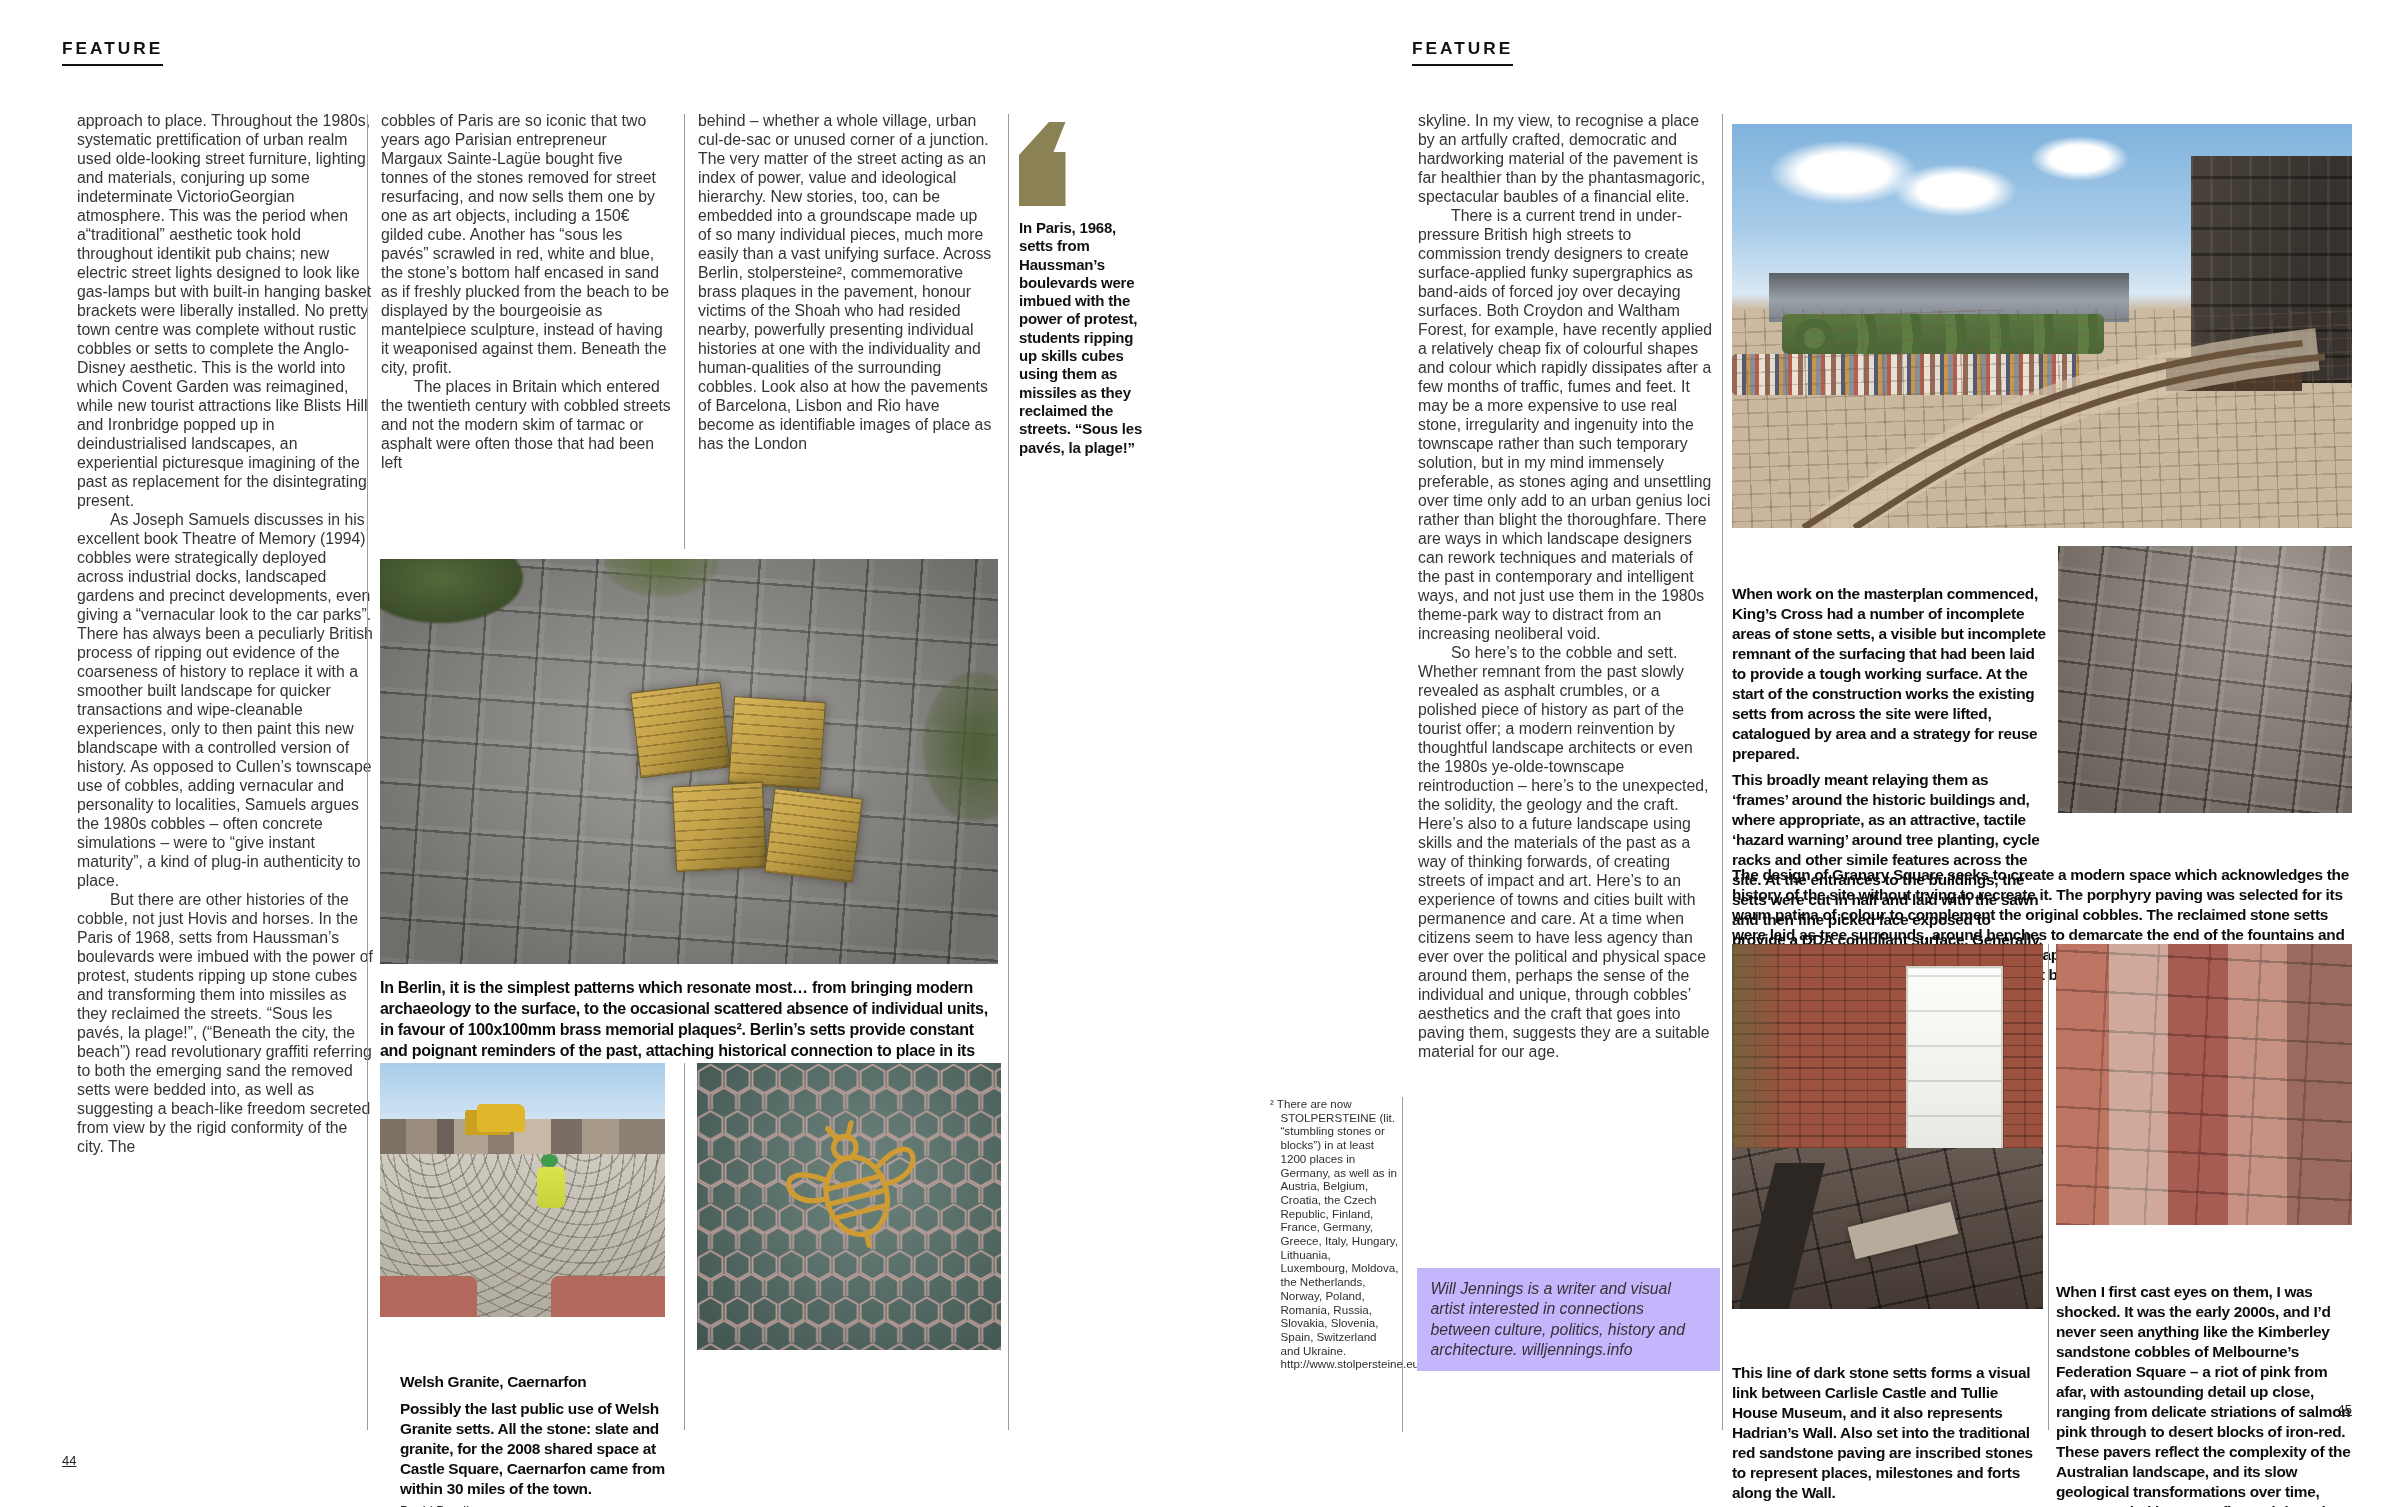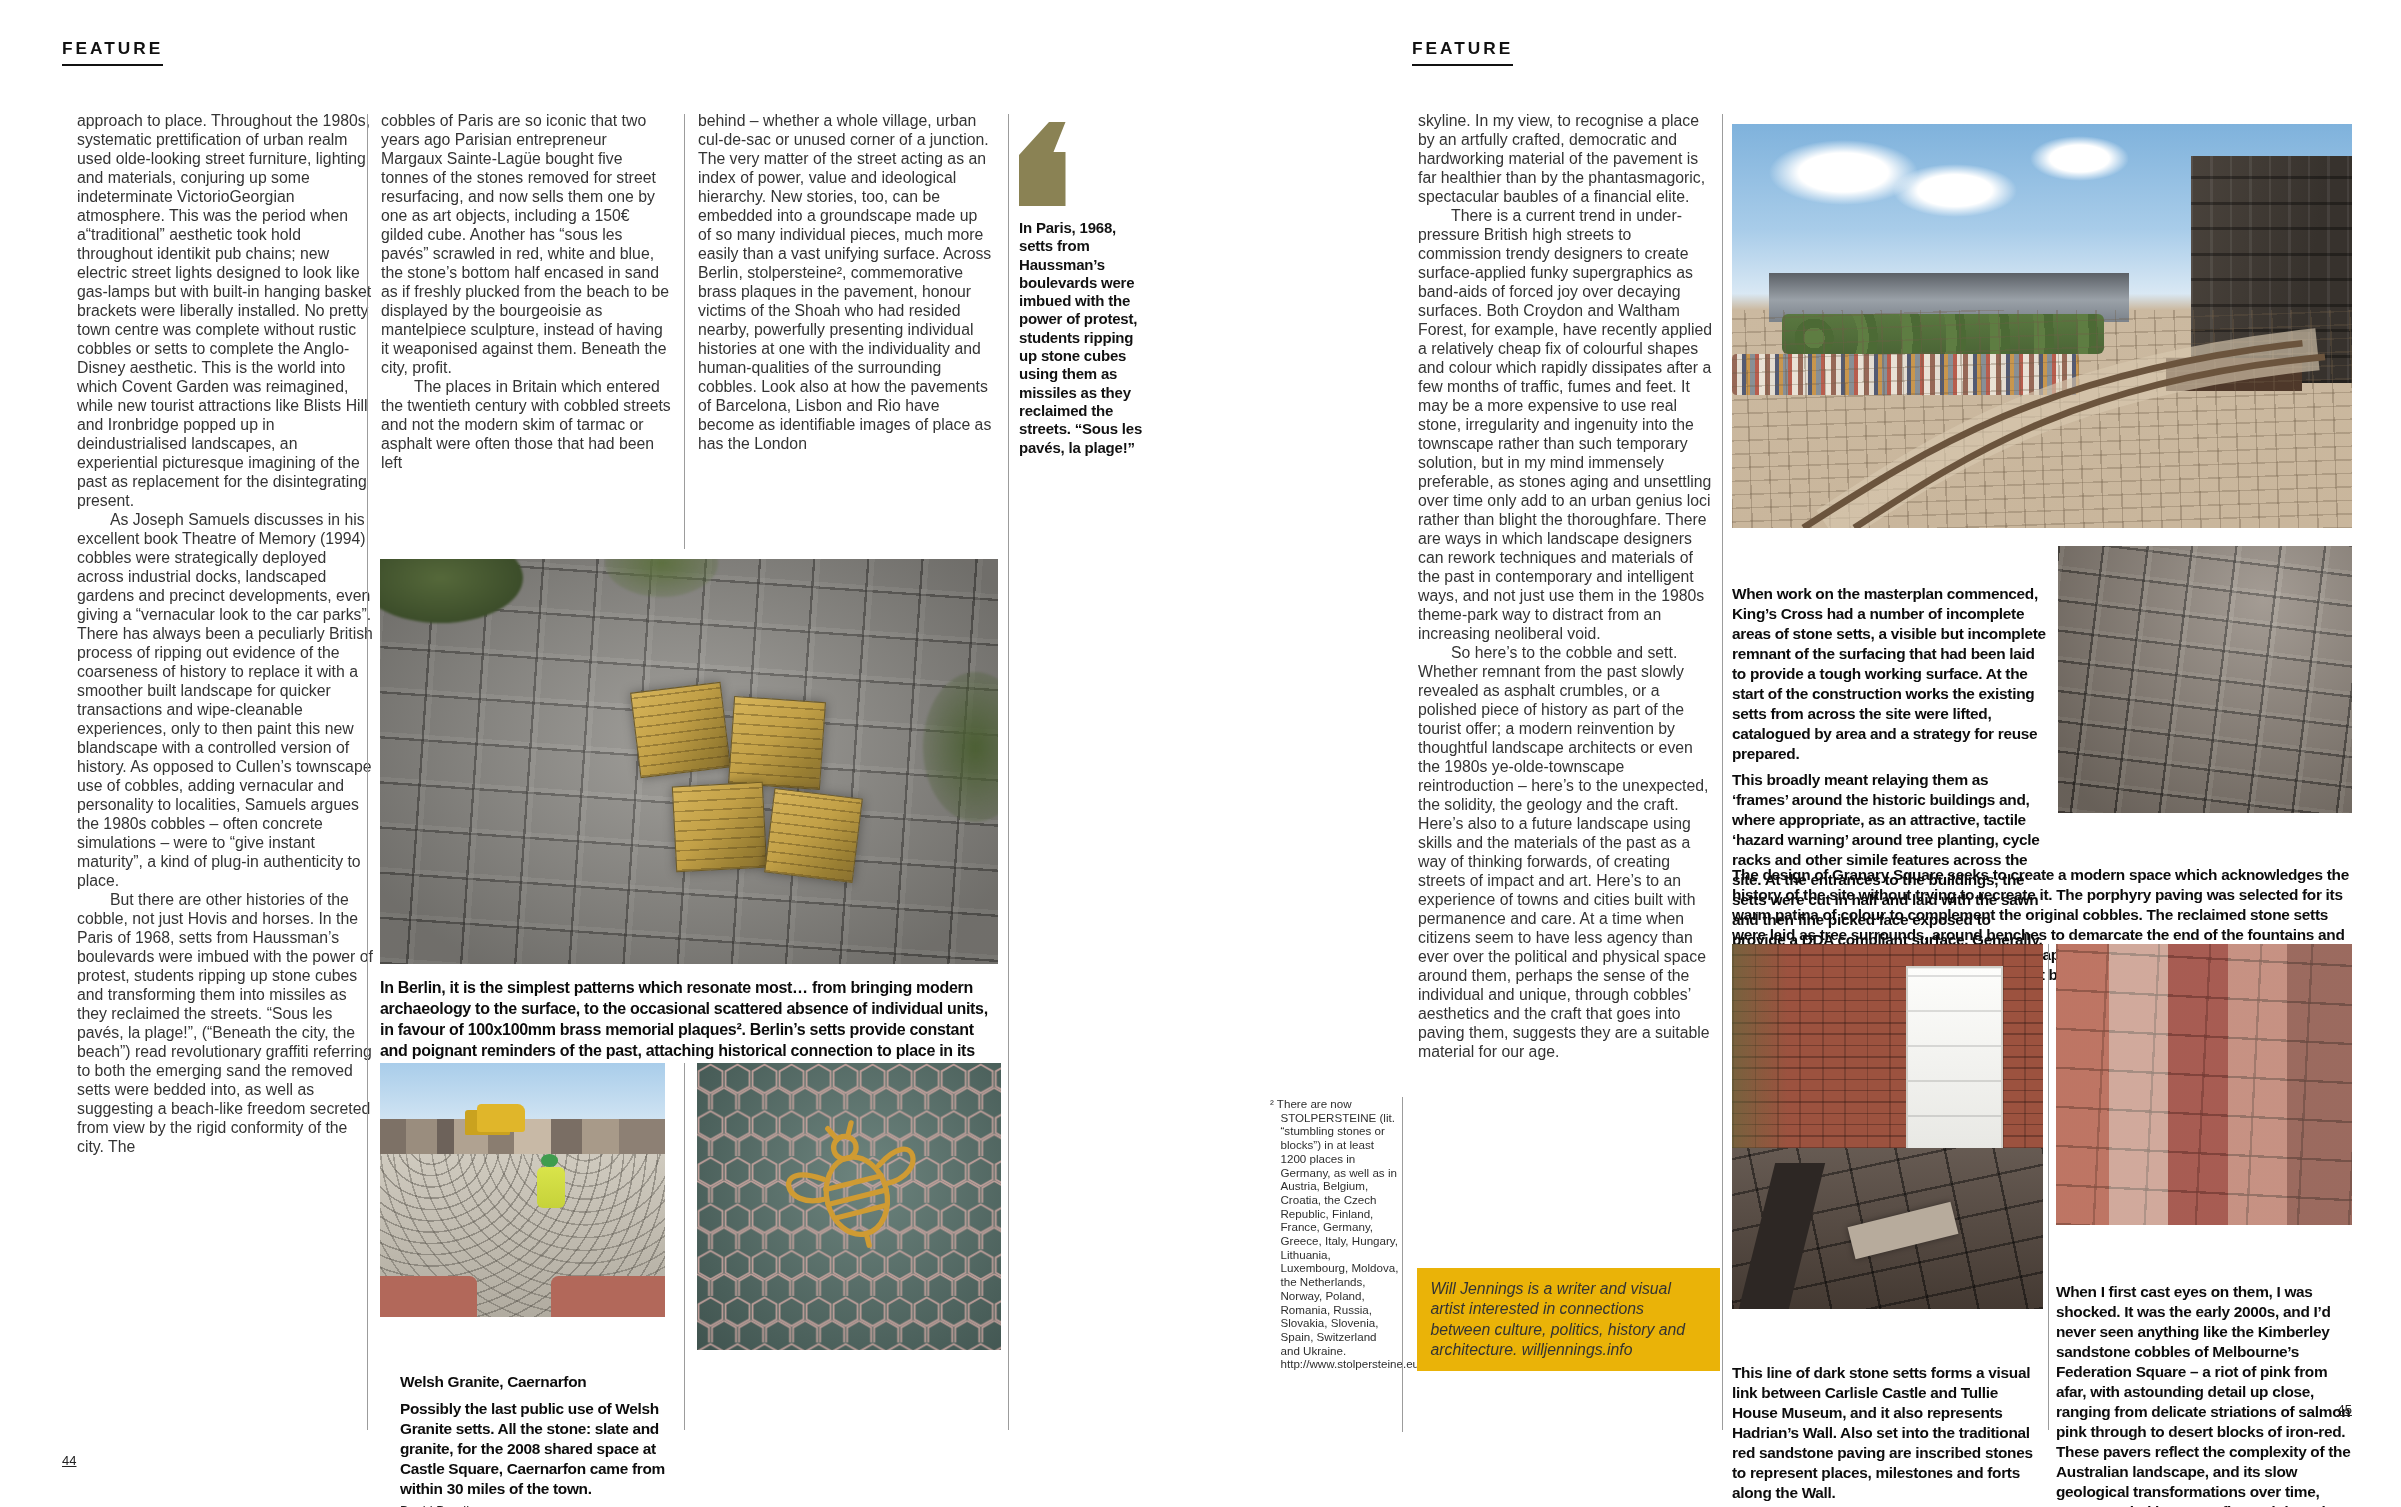--- a/index.html
+++ b/index.html
@@ -14,21 +14,21 @@
   .pq-text{position:absolute;font-size:15px;line-height:18.3px;font-weight:700;color:#111;letter-spacing:-0.2px;}
   .pq-glyph{position:absolute;}
   .cap{position:absolute;color:#0c0c0c;font-weight:700;letter-spacing:-0.3px;}
   .cap-big{font-size:16px;line-height:21px;}
   .cap-sm{font-size:15.4px;line-height:20px;margin-top:44px;}
   .cap .credit{display:block;font-weight:400;letter-spacing:0;font-size:12.8px;line-height:15.8px;color:#1d1d1d;margin-top:4.5px;}
   .cap .cap-title{display:block;margin-bottom:6.8px;}
   .cap .cap-p2{display:block;margin-top:6px;}
   .footnote{position:absolute;font-size:11.6px;line-height:13.7px;color:#2e2e2e;}
   .footnote p{margin:0;padding-left:10.5px;text-indent:-10.5px;}
-  .bio-box{position:absolute;background:#eab308;padding:10.5px 13.5px;font-style:italic;
+  .bio-box{position:absolute;background:#c4b5fd;padding:10.5px 13.5px;font-style:italic;
     font-size:15.8px;line-height:20.6px;color:#333;}
   .photo{position:absolute;overflow:hidden;}
   .layer{position:absolute;}
   
   .ph-stolper{background-color:#8f8d88;
     background-image:
       radial-gradient(ellipse at 50% 45%, rgba(255,255,255,.16), rgba(0,0,0,.22) 85%),
       repeating-linear-gradient(94deg, rgba(55,53,50,.55) 0 2.3px, rgba(180,178,172,.25) 2.3px 7.5px, rgba(120,118,112,0) 7.5px 54px),
       repeating-linear-gradient(4deg, rgba(55,53,50,.5) 0 2.3px, rgba(200,198,192,.18) 2.3px 6.8px, rgba(120,118,112,0) 6.8px 45px);}
   .grass{position:absolute;border-radius:50%;filter:blur(0.8px);}
@@ -131,21 +131,21 @@
     <p>behind – whether a whole village, urban cul-de-sac or unused corner of a junction. The very matter of the street acting as an index of power, value and ideological hierarchy. New stories, too, can be embedded into a groundscape made up of so many individual pieces, much more easily than a vast unifying surface. Across Berlin, stolpersteine², commemorative brass plaques in the pavement, honour victims of the Shoah who had resided nearby, powerfully presenting individual histories at one with the individuality and human-qualities of the surrounding cobbles. Look also at how the pavements of Barcelona, Lisbon and Rio have become as identifiable images of place as has the London</p>
   </div>
 
   <div class="vrule" style="left:1008px;top:114px;height:1316px;"></div>
 
   <div class="pq-glyph" style="left:1019px;top:122px;">
     <svg width="54" height="84" viewBox="0 0 72 112">
       <polygon points="0,44 40,0 62,0 46,40 62,40 62,112 0,112" fill="#8a8254"></polygon>
     </svg>
   </div>
-  <div class="pq-text" style="left:1019px;top:219px;width:134px;">In Paris, 1968, setts from Haussman’s boulevards were imbued with the power of protest, students ripping up stone cubes using them as missiles as they reclaimed the streets. “Sous les pavés, la plage!”</div>
+  <div class="pq-text" style="left:1019px;top:219px;width:134px;">In Paris, 1968, setts from Haussman’s boulevards were imbued with the power of protest, students ripping up skills cubes using them as missiles as they reclaimed the streets. “Sous les pavés, la plage!”</div>
 
   <div class="photo ph-stolper" style="left:380px;top:559px;width:618px;height:405px;">
     <div class="grass" style="left:-22.5px;top:-26px;width:165px;height:90px;background:radial-gradient(#55683a,#3c4d2a 70%,rgba(60,77,42,0));"></div>
     <div class="grass" style="left:225px;top:-30px;width:113px;height:68px;background:radial-gradient(#5d7040,rgba(77,94,52,0));"></div>
     <div class="grass" style="right:-30px;top:113px;width:105px;height:150px;background:radial-gradient(#4c5f34,rgba(70,88,48,0));"></div>
     <div class="plaque" style="left:255px;top:128px;width:89px;height:84px;transform:rotate(-7deg);"></div>
     <div class="plaque" style="left:351px;top:140px;width:90px;height:86px;transform:rotate(4deg);"></div>
     <div class="plaque" style="left:294px;top:225px;width:89px;height:84px;transform:rotate(-3deg);"></div>
     <div class="plaque" style="left:389px;top:234px;width:87px;height:83px;transform:rotate(7deg);"></div>
   </div>

